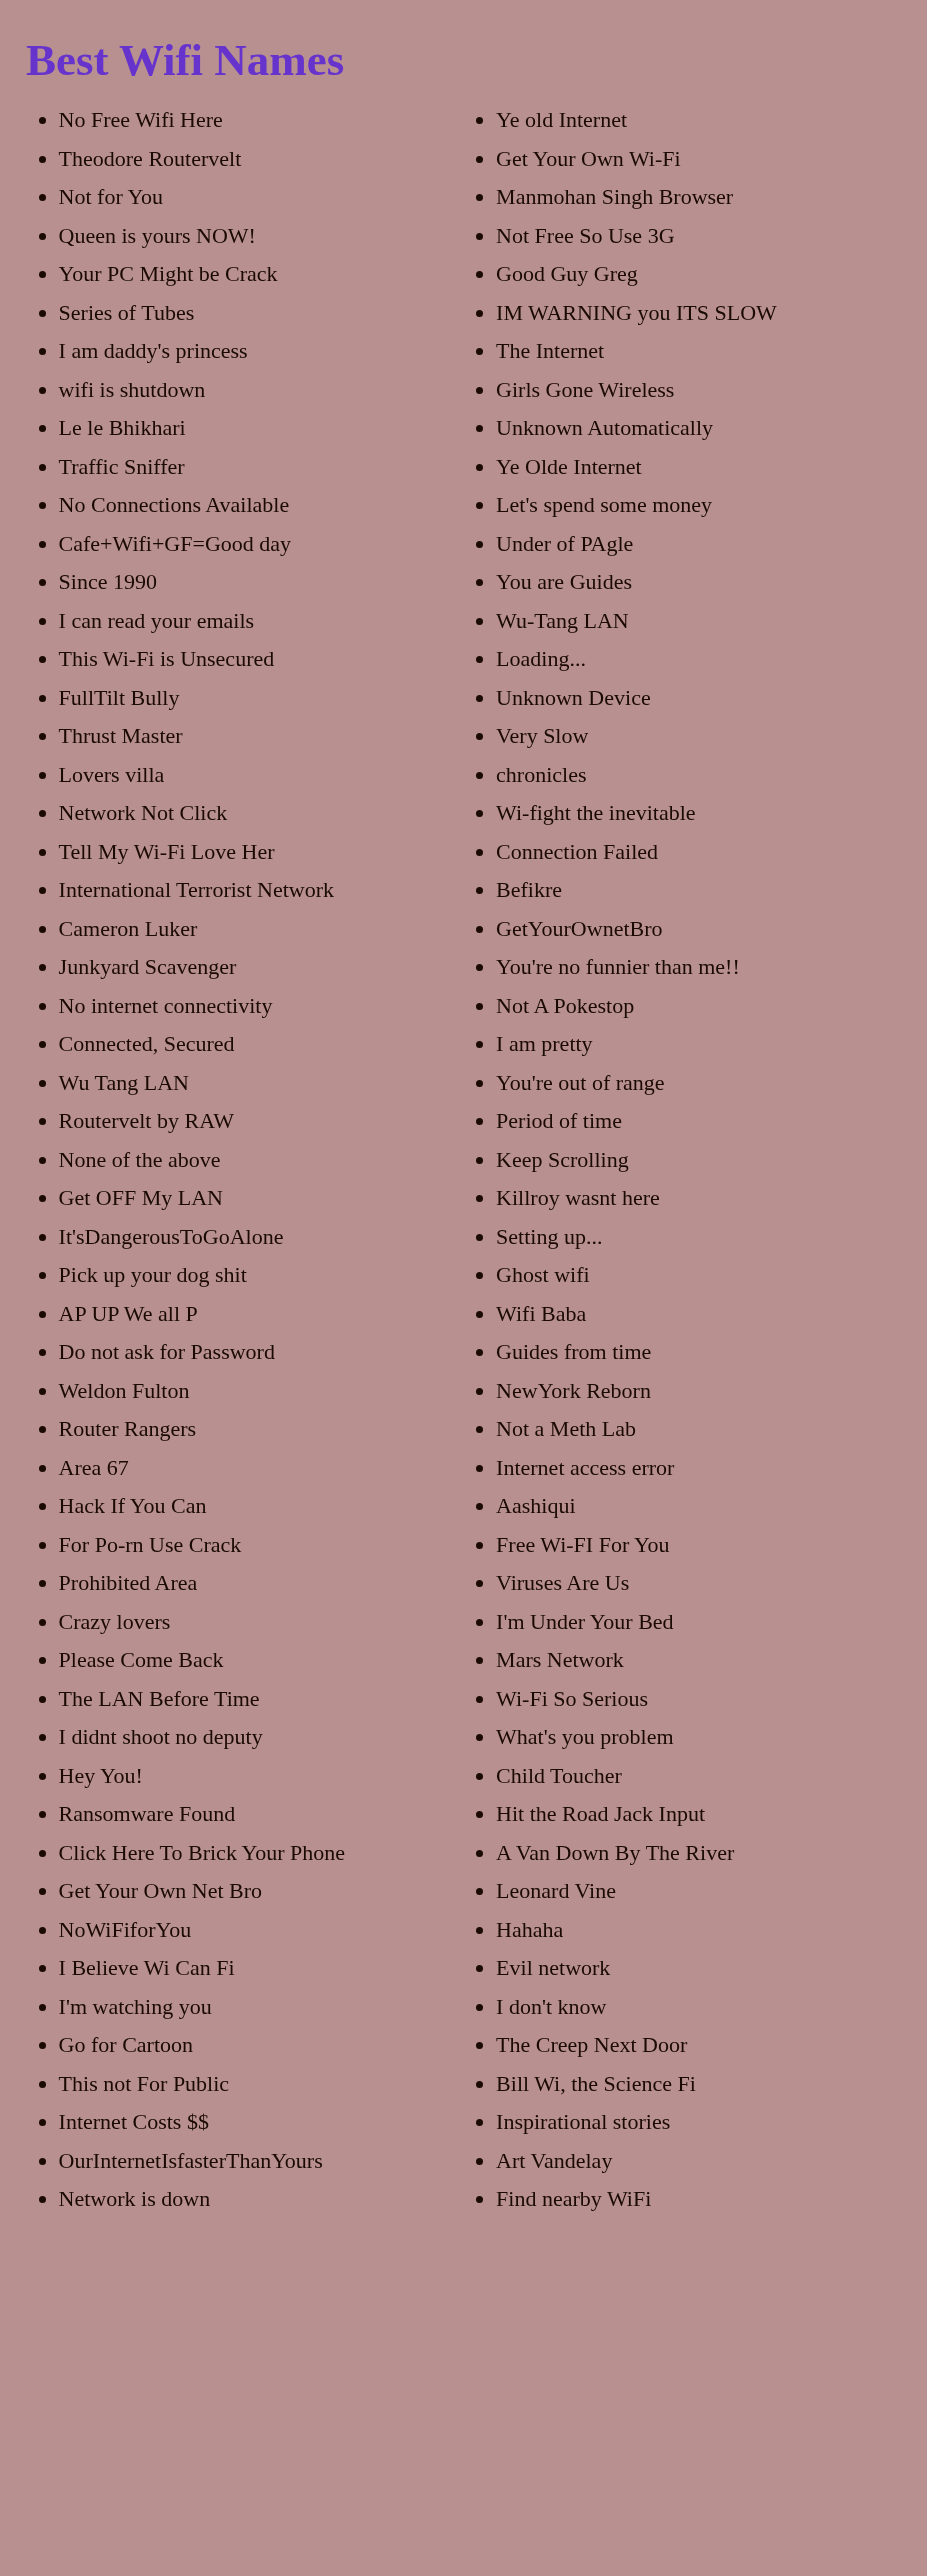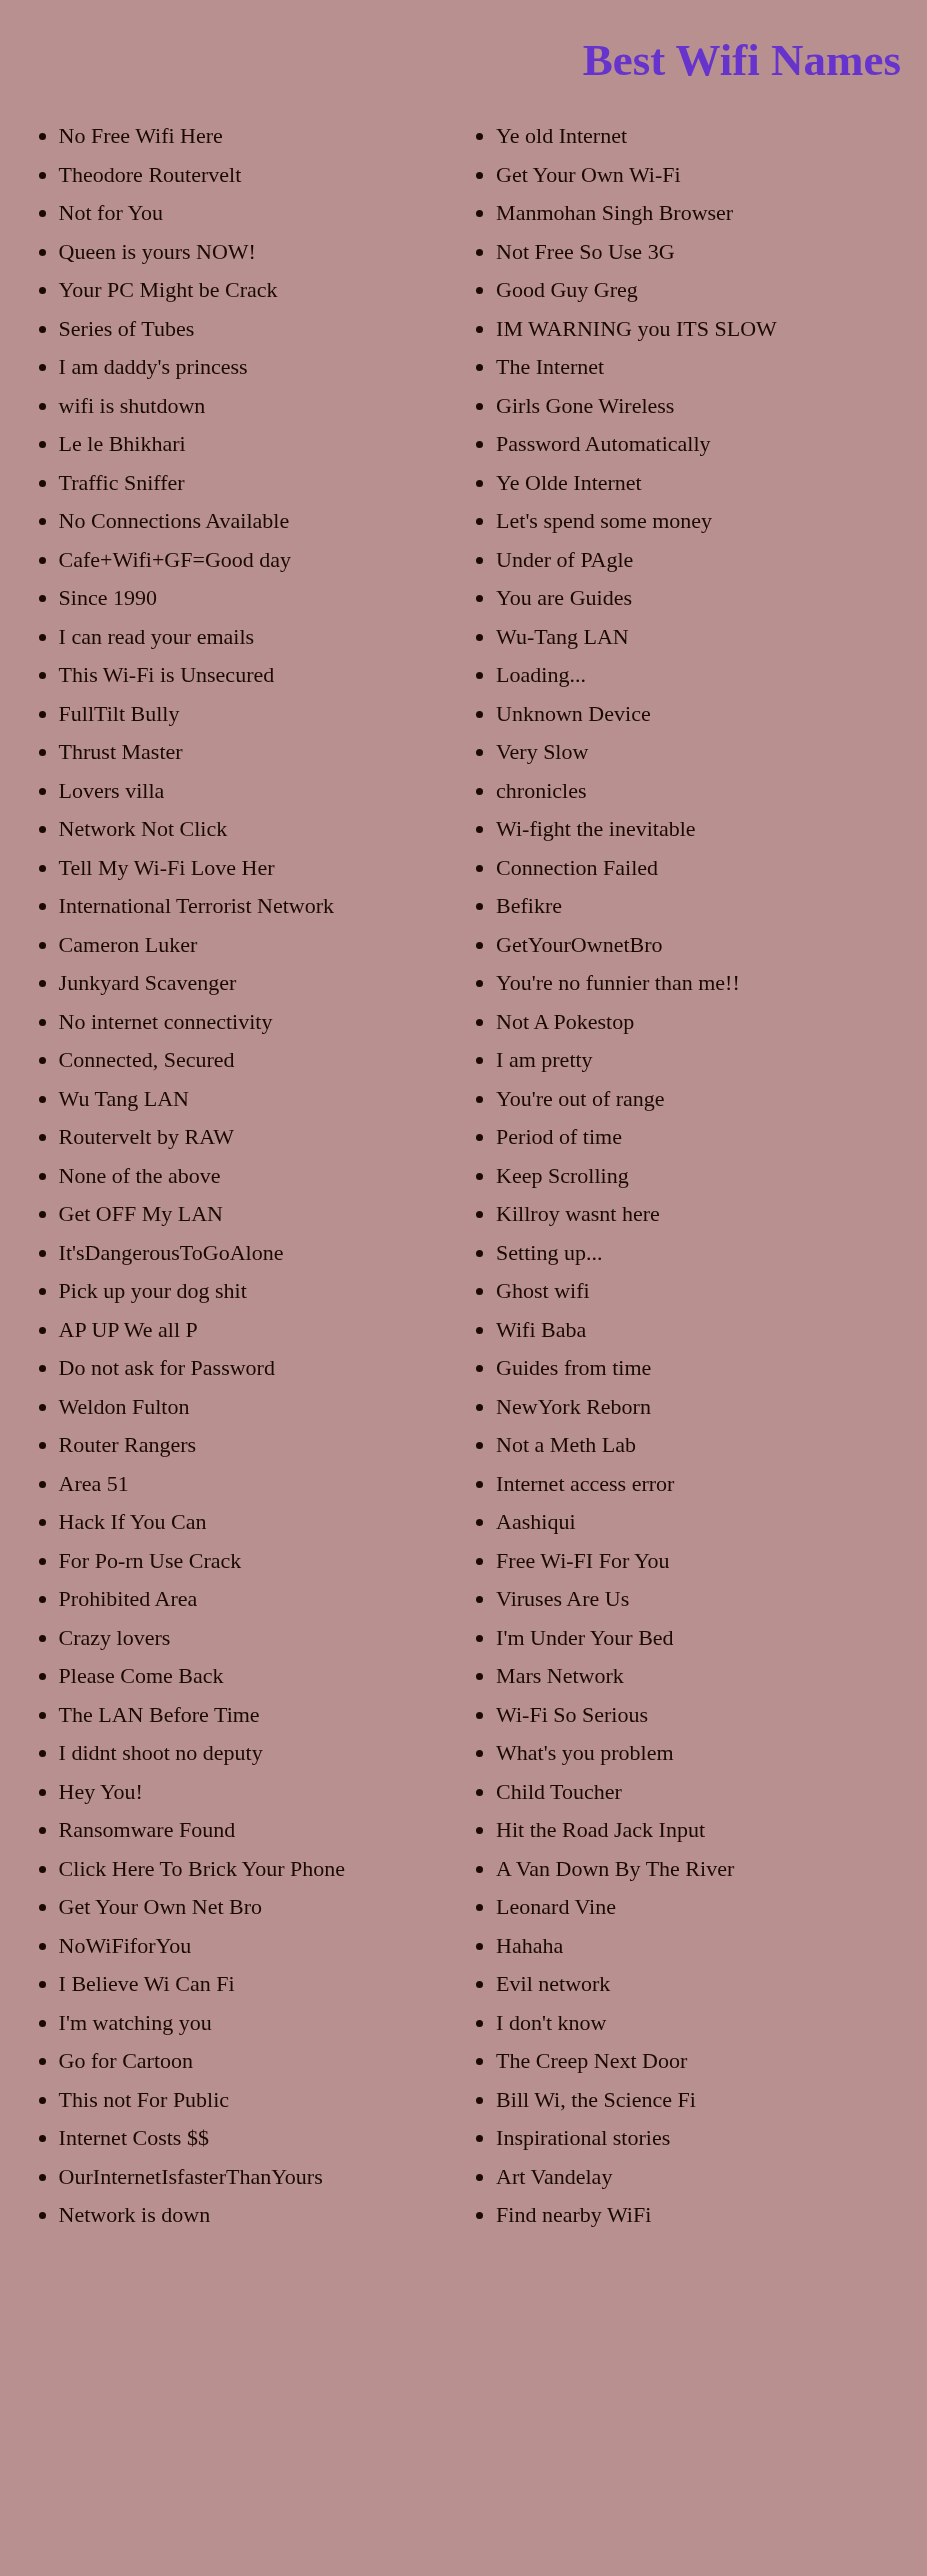--- a/index.html
+++ b/index.html
@@ -4,25 +4,25 @@
   <style>
     * { margin: 0; padding: 0; box-sizing: border-box; }
     body {
       background-color: #b89090;
       font-family: Georgia, 'Times New Roman', serif;
       width: 927px;
       min-height: 2576px;
       padding: 34px 26px 52px 26px;
     }
     h1 {
-      text-align: right;
+      text-align: left;
       color: #6633cc;
       font-size: 45px;
       font-weight: bold;
-      margin-bottom: 31px;
+      margin-bottom: 15px;
       font-family: Georgia, serif;
     }
     .columns {
       display: flex;
       gap: 0;
       align-items: center;
     }
     .col {
       flex: 1;
       padding: 0 8.6px;
@@ -74,21 +74,21 @@
         <li>Wu Tang LAN</li>
         <li>Routervelt by RAW</li>
         <li>None of the above</li>
         <li>Get OFF My LAN</li>
         <li>It'sDangerousToGoAlone</li>
         <li>Pick up your dog shit</li>
         <li>AP UP We all P</li>
         <li>Do not ask for Password</li>
         <li>Weldon Fulton</li>
         <li>Router Rangers</li>
-        <li>Area 51</li>
+        <li>Area 67</li>
         <li>Hack If You Can</li>
         <li>For Po-rn Use Crack</li>
         <li>Prohibited Area</li>
         <li>Crazy lovers</li>
         <li>Please Come Back</li>
         <li>The LAN Before Time</li>
         <li>I didnt shoot no deputy</li>
         <li>Hey You!</li>
         <li>Ransomware Found</li>
         <li>Click Here To Brick Your Phone</li>
@@ -106,21 +106,21 @@
   <div class="col">
     <ul id="right-list">
         <li>Ye old Internet</li>
         <li>Get Your Own Wi-Fi</li>
         <li>Manmohan Singh Browser</li>
         <li>Not Free So Use 3G</li>
         <li>Good Guy Greg</li>
         <li>IM WARNING you ITS SLOW</li>
         <li>The Internet</li>
         <li>Girls Gone Wireless</li>
-        <li>Password Automatically</li>
+        <li>Unknown Automatically</li>
         <li>Ye Olde Internet</li>
         <li>Let's spend some money</li>
         <li>Under of PAgle</li>
         <li>You are Guides</li>
         <li>Wu-Tang LAN</li>
         <li>Loading...</li>
         <li>Unknown Device</li>
         <li>Very Slow</li>
         <li>chronicles</li>
         <li>Wi-fight the inevitable</li>

